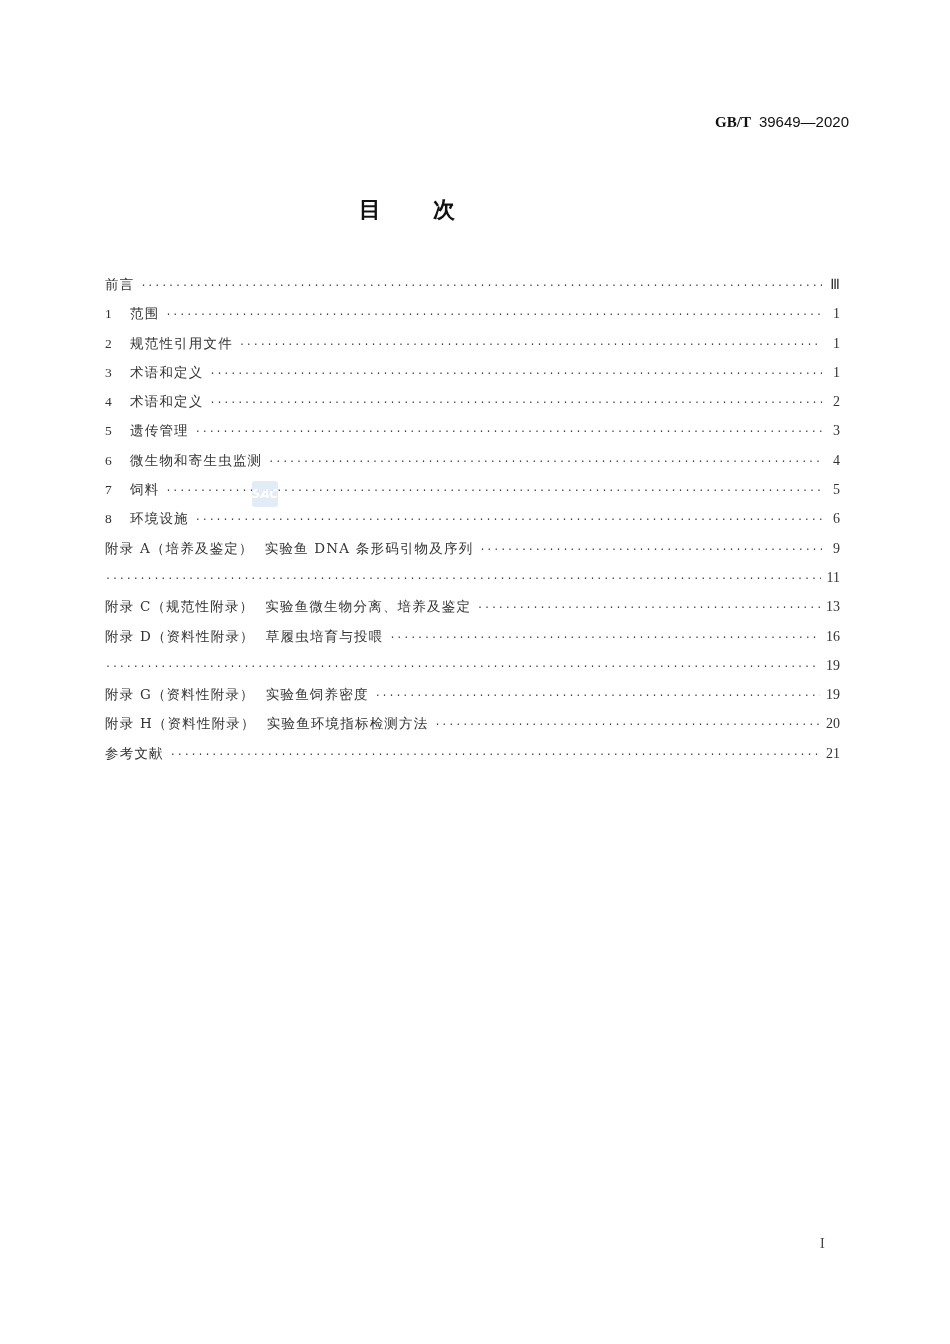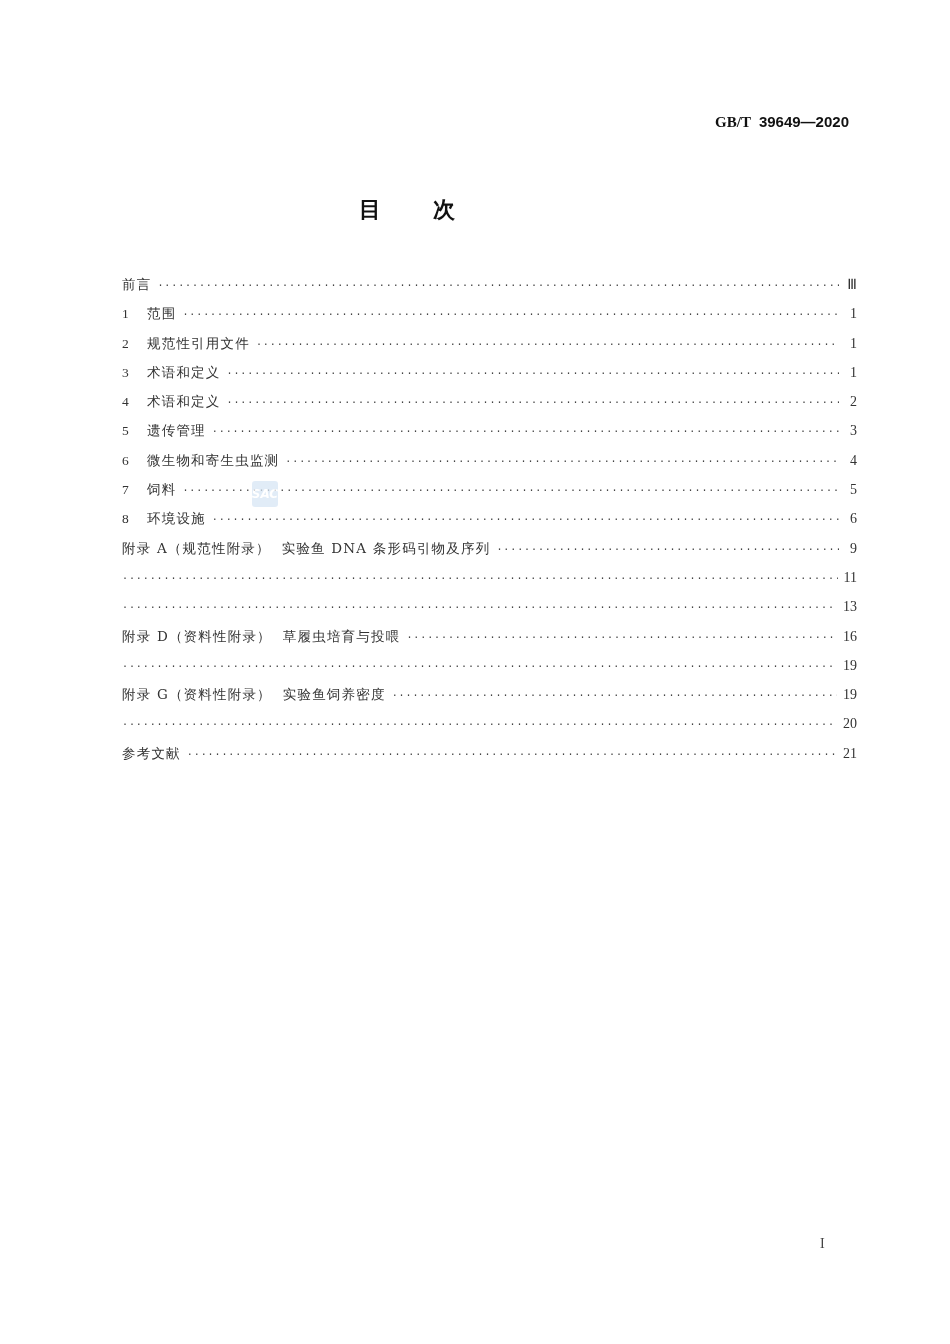--- a/index.html
+++ b/index.html
@@ -23,40 +23,39 @@
       color: #111;
       white-space: nowrap;
     }
     .std-code .prefix {
       font-family: "Liberation Serif", serif;
       font-weight: bold;
       margin-right: 8px;
     }
     .std-code .num {
       font-family: "Liberation Sans", sans-serif;
-      font-weight: bold;
     }
     .title {
       position: absolute;
       top: 195px;
       left: 0;
       width: 814px;
       text-align: center;
       font-family: "DejaVu Sans", sans-serif;
       font-size: 22px;
       font-weight: bold;
       color: #111;
       letter-spacing: 0;
     }
     .title span { display: inline-block; }
     .title .gap { width: 52px; }
     .toc {
       position: absolute;
       top: 270px;
-      left: 122px;
+      left: 105px;
       width: 735px;
     }
     .toc-row {
       display: flex;
       align-items: baseline;
       height: 29.3px;
       font-size: 13.5px;
       line-height: 29.3px;
       color: #333;
       cursor: pointer;
@@ -179,47 +178,49 @@
     <span class="dots"></span>
     <span class="page">5</span>
   </div>
   <div class="toc-row">
     <span class="num">8</span>
     <span class="label">环境设施</span>
     <span class="dots"></span>
     <span class="page">6</span>
   </div>
   <div class="toc-row">
-    <span class="label">附录 A（规范性附录）  实验鱼 DNA 条形码引物及序列</span>
+    <span class="label">附录 A（培养及鉴定）  实验鱼 DNA 条形码引物及序列</span>
     <span class="dots"></span>
     <span class="page">9</span>
   </div>
   <div class="toc-row">
     <span class="dots"></span>
     <span class="page">11</span>
   </div>
   <div class="toc-row">
+    <span class="label">附录 C（规范性附录）  实验鱼微生物分离、培养及鉴定</span>
     <span class="dots"></span>
     <span class="page">13</span>
   </div>
   <div class="toc-row">
     <span class="label">附录 D（资料性附录）  草履虫培育与投喂</span>
     <span class="dots"></span>
     <span class="page">16</span>
   </div>
   <div class="toc-row">
     <span class="dots"></span>
     <span class="page">19</span>
   </div>
   <div class="toc-row">
     <span class="label">附录 G（资料性附录）  实验鱼饲养密度</span>
     <span class="dots"></span>
     <span class="page">19</span>
   </div>
   <div class="toc-row">
+    <span class="label">附录 H（资料性附录）  实验鱼环境指标检测方法</span>
     <span class="dots"></span>
     <span class="page">20</span>
   </div>
   <div class="toc-row">
     <span class="label">参考文献</span>
     <span class="dots"></span>
     <span class="page">21</span>
   </div>
 </div>
 

